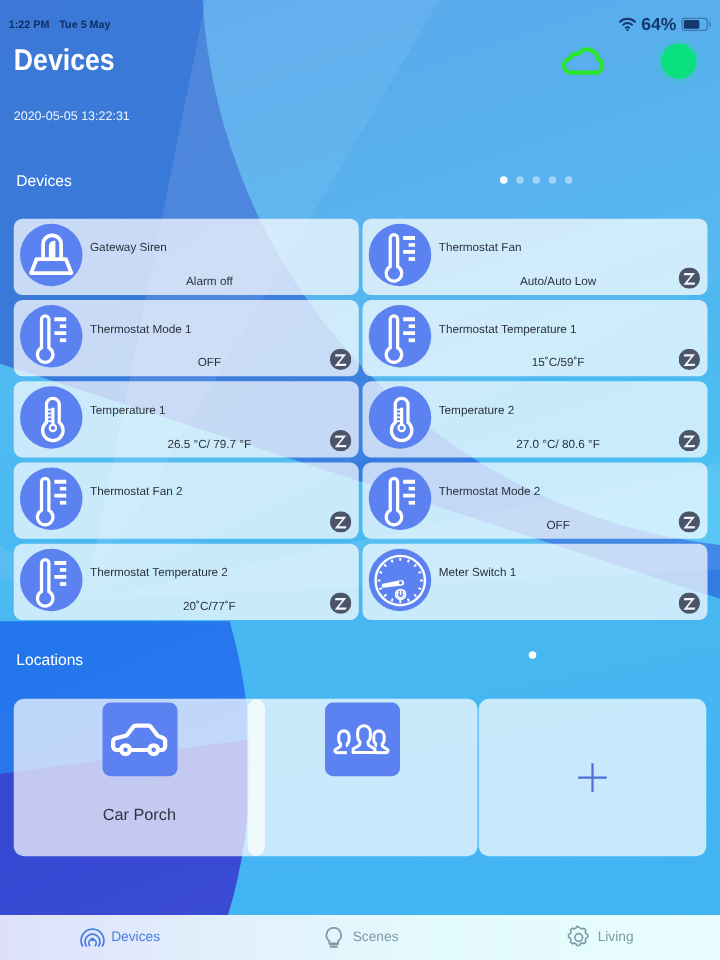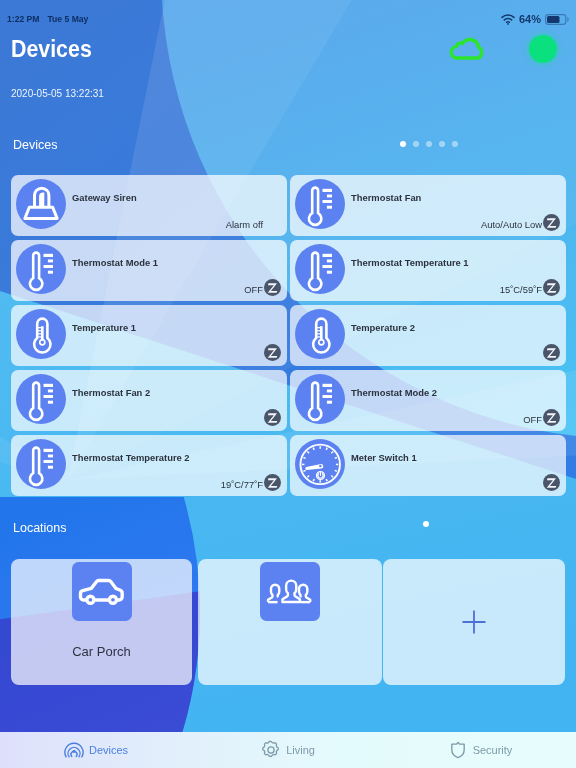--- a/index.html
+++ b/index.html
@@ -12,21 +12,21 @@
   }
   #bg { position:absolute; inset:0; z-index:0; }
   #app { position:absolute; inset:0; z-index:1; }
 
   
   .statusbar { position:absolute; top:-1px; left:0; width:576px; height:16px;
      display:flex; align-items:center; font-size:8.6px; font-weight:bold; color:#0d2f63;margin-top:12px; }
   .sb-time { margin-left:7px; }
   .sb-date { margin-left:8px; }
   .sb-right { position:absolute; right:7px; top:0; height:16px; display:flex; align-items:center; gap:4px; }
-  .sb-pct { font-size:11px; font-weight:bold; color:#13386e; }
+  .sb-pct { font-size:14px; font-weight:bold; color:#13386e; }
 
   
   .page-title { position:absolute; left:11px; top:35px; font-size:24px; color:#fff; font-weight:bold;
      transform:scaleX(0.89); transform-origin:left top; }
   .timestamp { position:absolute; left:11px; top:88px; font-size:10px; color:#eef4fd; }
   .cloud-wrap { position:absolute; left:448px; top:33px; }
   .status-dot { position:absolute; right:19px; top:35px; width:28px; height:28px; border-radius:50%;
      background:#0ae07e; box-shadow:0 0 5px 2px rgba(20,230,140,0.35); }
 
   
@@ -35,23 +35,23 @@
   .pager i { width:6px; height:6px; border-radius:50%; background:rgba(255,255,255,0.45); display:block; }
   .pager i.on { background:#ffffff; }
 
   
   .dev-grid { position:absolute; left:11px; top:175px; width:554px; }
   .dcard { position:absolute; width:276px; height:61px; border-radius:7px;
      background:rgba(255,255,255,0.72); }
   .dcard.cyan { background:rgba(255,255,255,0.70); }
   .dcard .ic { position:absolute; left:5px; top:4px; width:50px; height:50px; border-radius:50%;
      background:#5b82f0; }
-  .dcard .ttl { position:absolute; left:61px; top:17px; font-size:9.4px; color:#2b323d;font-weight:bold; }
+  .dcard .ttl { position:absolute; left:61px; top:17px; font-size:9.4px; color:#2b323d; }
   .dcard .val { position:absolute; left:61px; right:24px; top:44px; font-size:9.4px; color:#2b323d;
-     text-align:right; }
+     text-align:center; }
   .dcard .zg { position:absolute; right:6px; bottom:5px; width:17px; height:17px; }
 
   
   .lcard { position:absolute; top:559px; height:126px; border-radius:8px;
      background:rgba(255,255,255,0.705); }
   .lcard .lic { position:absolute; left:50%; transform:translateX(-50%); top:3px; width:60px; height:59px;
      border-radius:6.5px; background:#5b82f0; }
   .lcard .lic svg { position:absolute; left:0.5px; top:0; }
   .lcard .llabel { position:absolute; left:0; right:0; top:85px; text-align:center; font-size:13px; color:#2d3440; }
   .lcard.add { display:flex; align-items:center; justify-content:center; }
@@ -251,29 +251,31 @@
         <div class="val">15˚C/59˚F</div>
         <svg class="zg" viewBox="0 0 17 17">
           <use href="#sym-zigbee"></use>
         </svg>
       </div>
       <div class="dcard cyan" style="left:0px;top:130px">
         <div class="ic"><svg width="50" height="50" viewBox="0 0 50 50" style="overflow:visible">
             <use href="#sym-temperature"></use>
           </svg></div>
         <div class="ttl">Temperature 1</div>
+        <div class="val">26.5 °C/ 79.7 °F</div>
         <svg class="zg" viewBox="0 0 17 17">
           <use href="#sym-zigbee"></use>
         </svg>
       </div>
       <div class="dcard cyan" style="left:279px;top:130px">
         <div class="ic"><svg width="50" height="50" viewBox="0 0 50 50" style="overflow:visible">
             <use href="#sym-temperature"></use>
           </svg></div>
         <div class="ttl">Temperature 2</div>
+        <div class="val">27.0 °C/ 80.6 °F</div>
         <svg class="zg" viewBox="0 0 17 17">
           <use href="#sym-zigbee"></use>
         </svg>
       </div>
       <div class="dcard cyan" style="left:0px;top:195px">
         <div class="ic"><svg width="50" height="50" viewBox="0 0 50 50" style="overflow:visible">
             <use href="#sym-thermostat"></use>
           </svg></div>
         <div class="ttl">Thermostat Fan 2</div>
         <svg class="zg" viewBox="0 0 17 17">
@@ -288,21 +290,21 @@
         <div class="val">OFF</div>
         <svg class="zg" viewBox="0 0 17 17">
           <use href="#sym-zigbee"></use>
         </svg>
       </div>
       <div class="dcard cyan" style="left:0px;top:260px">
         <div class="ic"><svg width="50" height="50" viewBox="0 0 50 50" style="overflow:visible">
             <use href="#sym-thermostat"></use>
           </svg></div>
         <div class="ttl">Thermostat Temperature 2</div>
-        <div class="val">19˚C/77˚F</div>
+        <div class="val">20˚C/77˚F</div>
         <svg class="zg" viewBox="0 0 17 17">
           <use href="#sym-zigbee"></use>
         </svg>
       </div>
       <div class="dcard cyan" style="left:279px;top:260px">
         <div class="ic"><svg width="50" height="50" viewBox="0 0 50 50" style="overflow:visible">
             <use href="#sym-meter"></use>
           </svg></div>
         <div class="ttl">Meter Switch 1</div>
         <svg class="zg" viewBox="0 0 17 17">
@@ -310,21 +312,21 @@
         </svg>
       </div>
     </div>
 
   <div class="sec-label" style="top:521px">Locations</div>
   <div class="pager" id="locPager" style="left:423px; top:521px">
       <i class="on"></i>
     </div>
 
   <div id="locRow">
-      <div class="lcard" style="left:11px;width:181px">
+      <div class="lcard" style="left:11px;width:201px">
         <div class="lic">
           <svg width="59" height="59" viewBox="0 0 50 50" style="overflow:visible">
             <use href="#sym-car"></use>
           </svg>
         </div>
         <div class="llabel">Car Porch</div>
       </div>
       <div class="lcard" style="left:198px;width:184px">
         <div class="lic">
           <svg width="59" height="59" viewBox="0 0 50 50" style="overflow:visible">
@@ -346,25 +348,26 @@
             <path d="M2.3,18.5 a10,10 0 1 1 17.4,0"></path>
             <path d="M5.6,18.5 a6.6,6.6 0 1 1 10.8,0"></path>
             <path d="M8.6,18.2 a3.3,3.3 0 1 1 4.8,0"></path>
           </g>
           <circle cx="11" cy="12.6" r="1.6" fill="#4a7fe0"></circle>
         </svg>
         <span style="color:#4a7fe0">Devices</span>
       </div>
       <div class="tab">
         <svg width="20" height="20" viewBox="0 0 22 22">
+          <path d="M11,2.6 a6.4,6.4 0 0 1 3.9,11.5 v2 h-7.8 v-2 A6.4,6.4 0 0 1 11,2.6 Z" fill="none" stroke="#7d9aa8" stroke-width="1.5"></path>
+          <path d="M7.6,17.2 h6.8 M8.2,19.3 h5.6" stroke="#7d9aa8" stroke-width="1.5" stroke-linecap="round"></path>
+        </svg>
+        <span style="color:#7d9aa8">Scenes</span>
+      </div>
+      <div class="tab">
+        <svg width="20" height="20" viewBox="0 0 22 22">
           <path d="M11,1.8 l1.5,1.0 a8.4,8.4 0 0 1 1.4,0.6 l1.7,-0.5 l1.6,1.6 l-0.5,1.7 a8.4,8.4 0 0 1 0.6,1.4 l1.6,0.9 v2.3 l-1.6,0.9 a8.4,8.4 0 0 1 -0.6,1.4 l0.5,1.7 l-1.6,1.6 l-1.7,-0.5 a8.4,8.4 0 0 1 -1.4,0.6 l-0.9,1.6 h-2.3 l-0.9,-1.6 a8.4,8.4 0 0 1 -1.4,-0.6 l-1.7,0.5 l-1.6,-1.6 l0.5,-1.7 a8.4,8.4 0 0 1 -0.6,-1.4 l-1.6,-0.9 v-2.3 l1.6,-0.9 a8.4,8.4 0 0 1 0.6,-1.4 l-0.5,-1.7 l1.6,-1.6 l1.7,0.5 a8.4,8.4 0 0 1 1.4,-0.6 l0.9,-1.6 Z" fill="none" stroke="#7d9aa8" stroke-width="1.4" stroke-linejoin="round"></path>
           <circle cx="11" cy="11" r="3.4" fill="none" stroke="#7d9aa8" stroke-width="1.4"></circle>
         </svg>
         <span style="color:#7d9aa8">Living</span>
       </div>
-      <div class="tab">
-        <svg width="20" height="20" viewBox="0 0 22 22">
-          <path d="M11,2.6 l1.8,2.0 h5.0 v6.2 c0,4.3 -3.1,7.3 -6.8,8.6 c-3.7,-1.3 -6.8,-4.3 -6.8,-8.6 v-6.2 h5.0 Z" fill="none" stroke="#7d9aa8" stroke-width="1.5" stroke-linejoin="round"></path>
-        </svg>
-        <span style="color:#7d9aa8">Security</span>
-      </div>
     </div>
 </div>
 
 </body></html>

